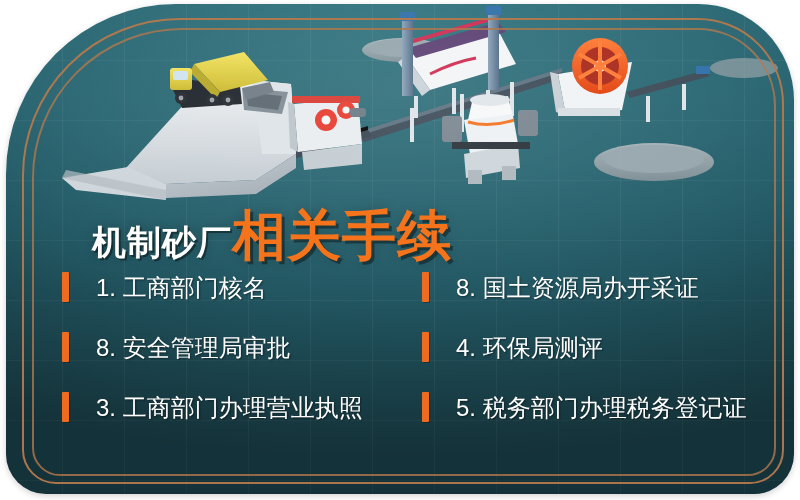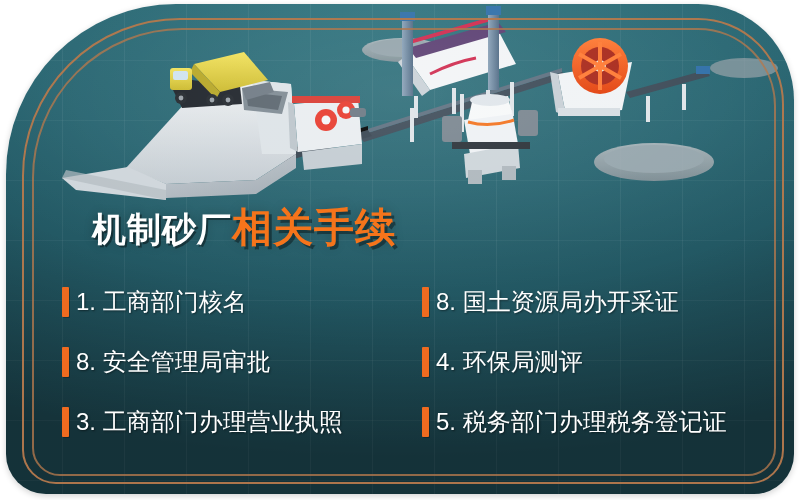--- a/index.html
+++ b/index.html
@@ -44,28 +44,28 @@
   
   .headline{
     position:absolute;left:86px;top:196px;display:flex;align-items:baseline;gap:0;
     font-weight:bold;letter-spacing:1px;white-space:nowrap;
   }
   .h-white{
     font-size:34px;color:#ffffff;
     text-shadow:2px 2px 0 rgba(0,0,0,.40), 0 0 10px rgba(0,0,0,.25);
   }
   .h-orange{
-    font-size:40px;color:#f5741b;
+    font-size:54px;color:#f5741b;
     text-shadow:3px 3px 0 rgba(0,0,0,.38), 0 0 12px rgba(0,0,0,.20);
   }
 
   
   .list{position:absolute;left:56px;top:268px;width:700px;
     display:grid;grid-template-columns:360px 340px;grid-auto-rows:60px;}
-  .item{display:flex;align-items:center;gap:7px;}
+  .item{display:flex;gap:27px;}
   .bar{width:7px;height:30px;background:#ef6b20;border-radius:1px;flex:0 0 auto;
        box-shadow:1px 1px 0 rgba(0,0,0,.25);}
   .txt{font-size:24px;color:#ffffff;white-space:nowrap;
        text-shadow:1px 1px 2px rgba(0,0,0,.45);}
 </style>
 </head>
 <body>
 
 <div class="stage">
   <div class="card">

